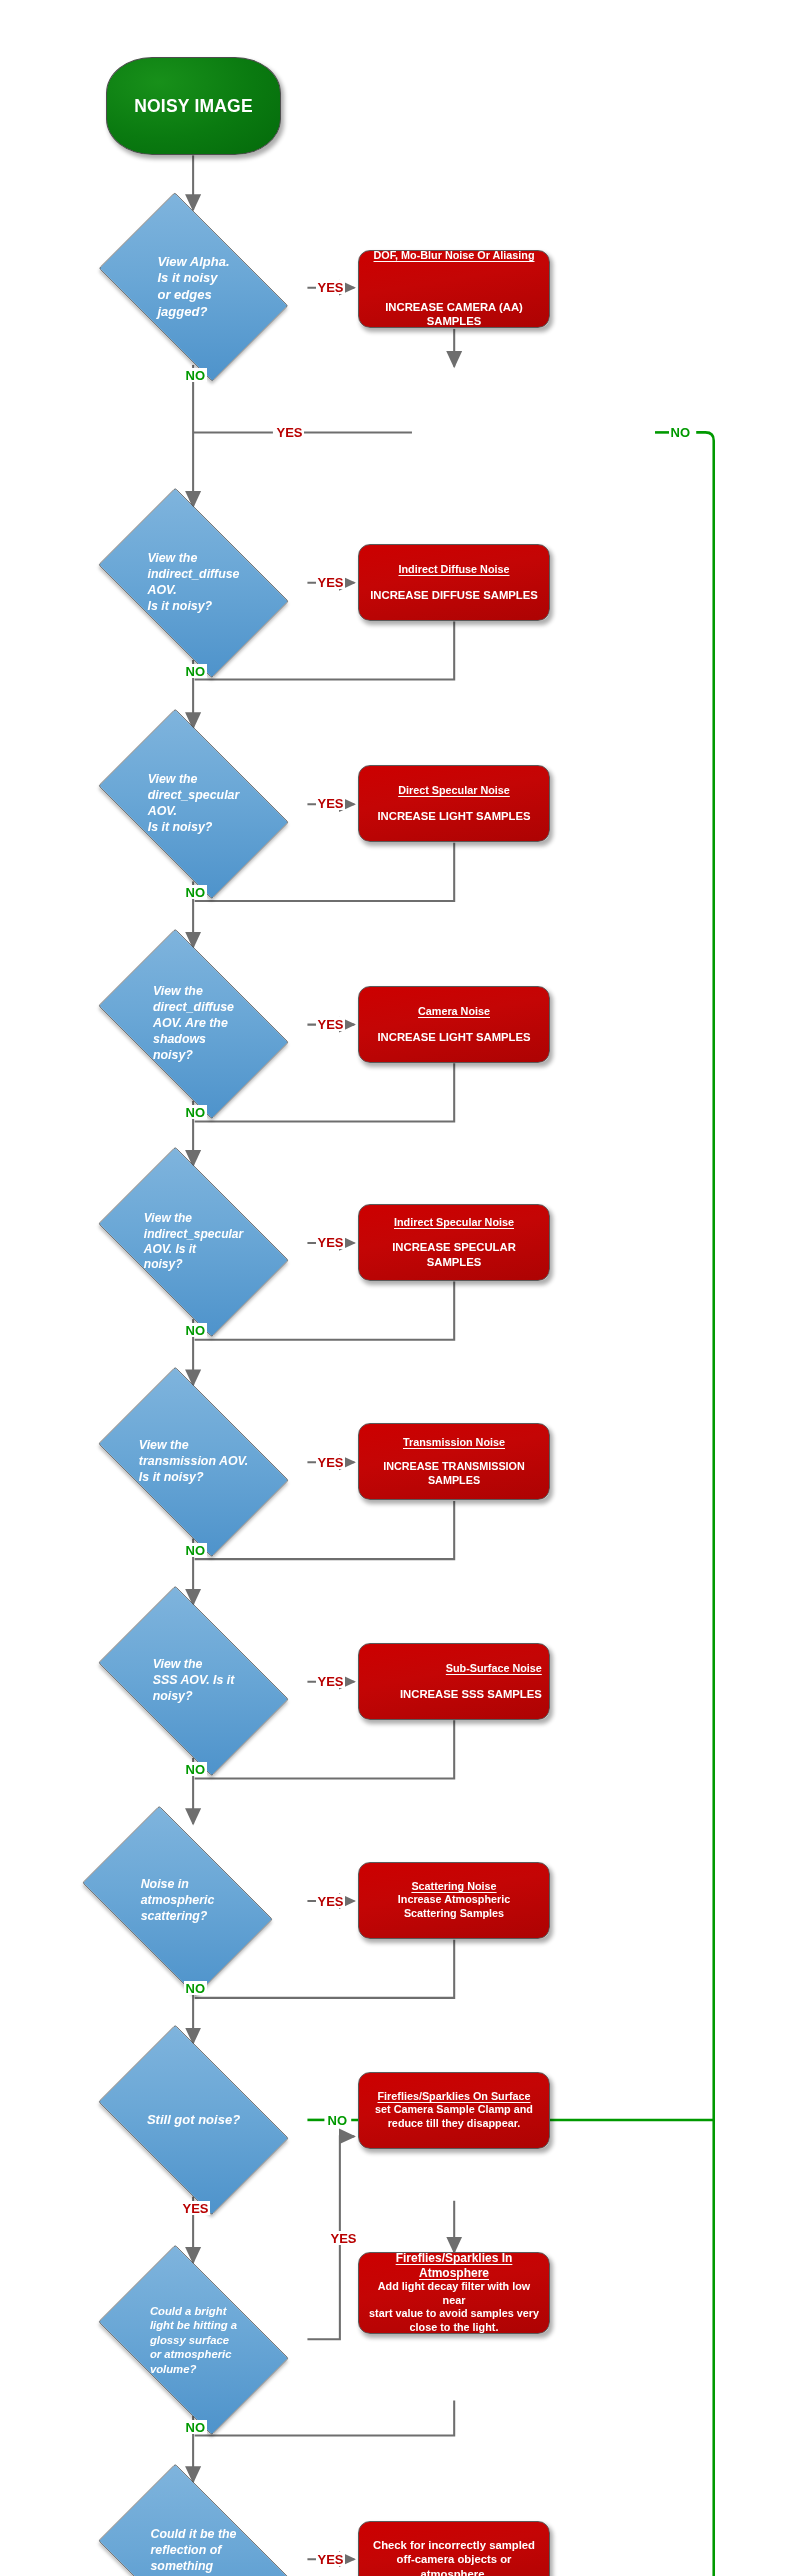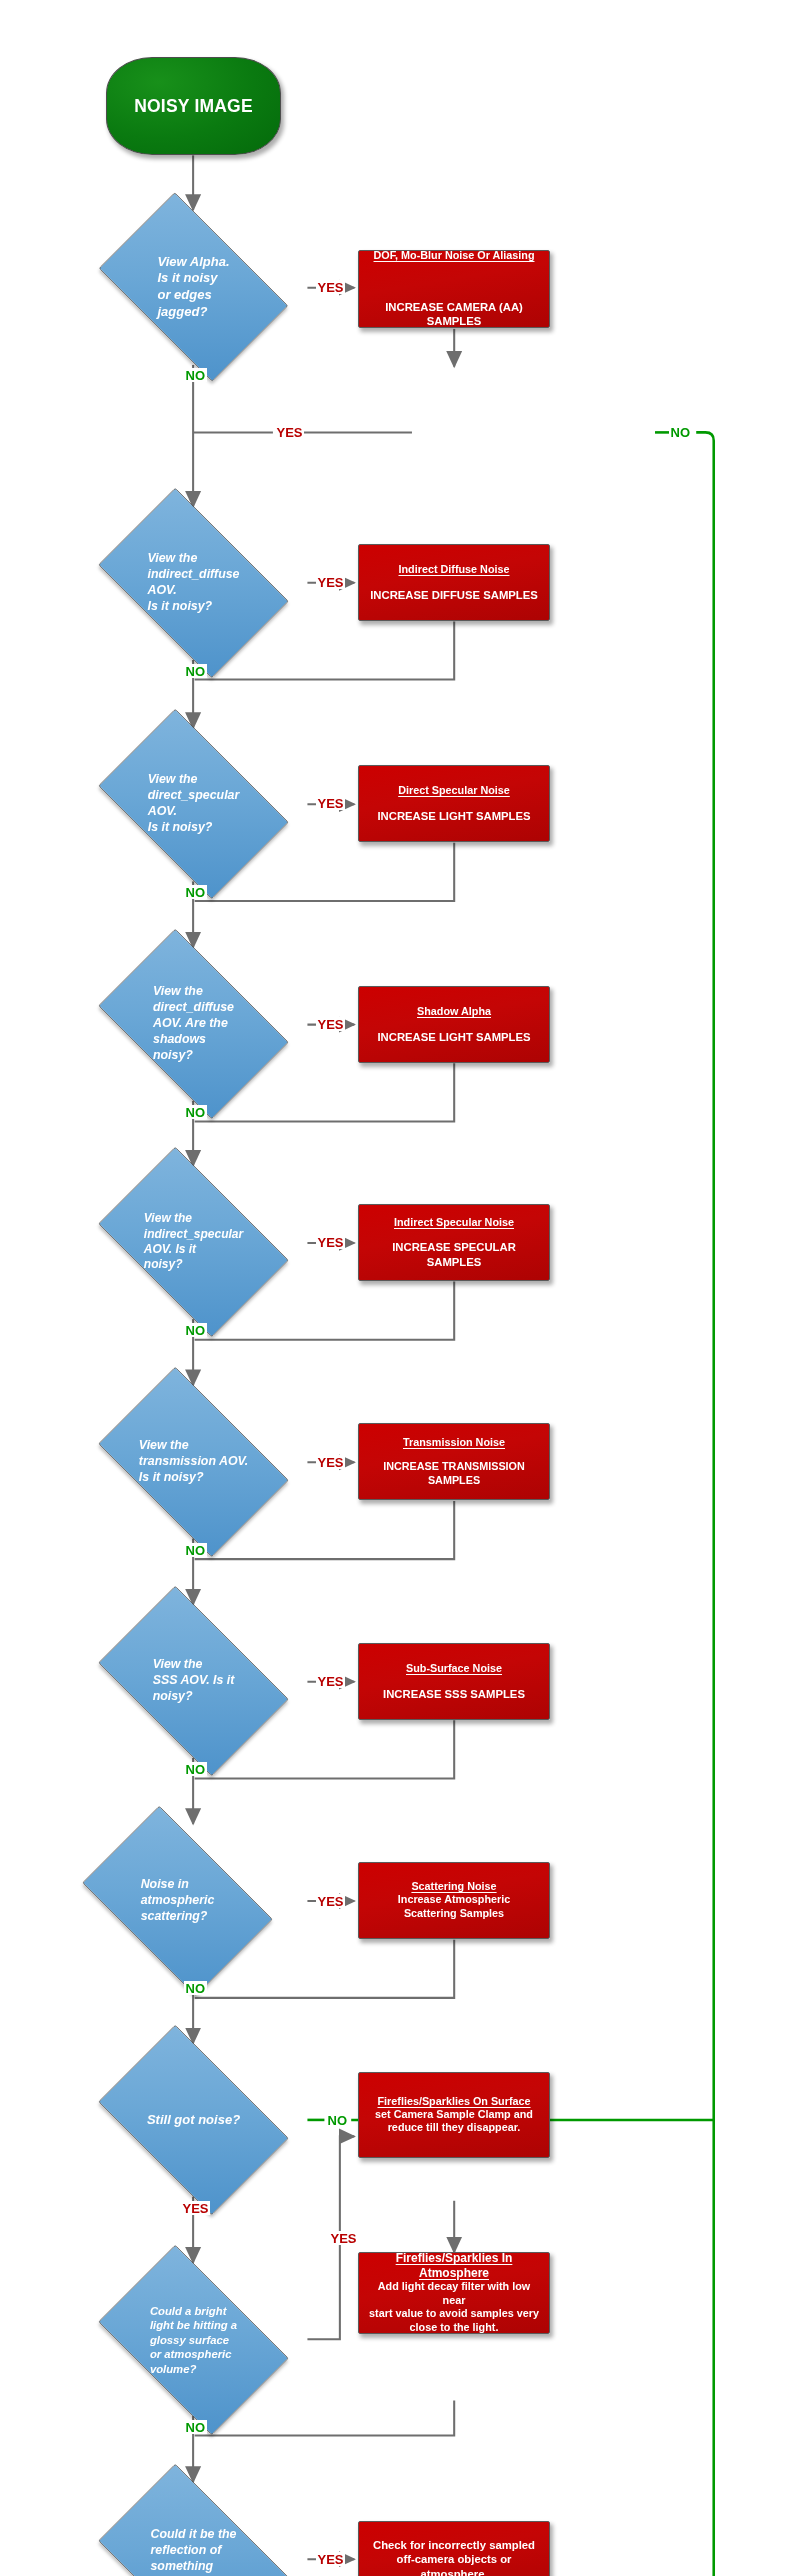--- a/index.html
+++ b/index.html
@@ -72,21 +72,21 @@
     text-align: left;
     line-height: 1.28;
     padding: 0 7.2px;
     white-space: pre-line;
   }
 
   
   .action {
     background: linear-gradient(170deg, #cc0000 0%, #c40505 40%, #ad0303 100%);
     border: 1px solid #5a5a5a;
-    border-radius: 2px;
+    border-radius: 12px;
     box-shadow: 2.6px 3.1px 4.6px rgba(0,0,0,0.32);
     display: flex;
     flex-direction: column;
     align-items: center;
     justify-content: center;
     color: #ffffff;
     text-align: center;
     padding: 5.2px 7.2px;
   }
   .action .act-title {
@@ -269,21 +269,21 @@
     <span class="dia-label" style="font-size:12.4px;">View the
 direct_diffuse
 AOV. Are the
 shadows
 noisy?</span>
   </div>
   <div class="elabel yes" style="left:316px; top:1017px;">YES</div>
   <div class="elabel no" style="left:184px; top:1105px;">NO</div>
 
   <div class="node action" style="left:358px; top:986px; width:192px; height:77px;">
-    <span class="act-title" style="font-size:10.8px;">Shadow Alpha</span>
+    <span class="act-title" style="font-size:10.8px;">Camera Noise</span>
     <span class="act-gap"></span>
     <span class="act-body" style="font-size:11.3px;">INCREASE LIGHT SAMPLES</span>
   </div>
 
   <div class="node decision" style="left:80px; top:1165px; width:227px; height:154px;">
     <span class="dia-shape"></span>
     <span class="dia-label" style="font-size:12px;">View the
 indirect_specular
 AOV. Is it
 noisy?</span>
@@ -314,21 +314,21 @@
 
   <div class="node decision" style="left:80px; top:1604px; width:227px; height:154px;">
     <span class="dia-shape"></span>
     <span class="dia-label" style="font-size:12.4px;">View the
 SSS AOV. Is it
 noisy?</span>
   </div>
   <div class="elabel yes" style="left:316px; top:1674px;">YES</div>
   <div class="elabel no" style="left:184px; top:1762px;">NO</div>
 
-  <div class="node action" style="left:358px; top:1643px; width:192px; height:77px;">
+  <div class="node action" style="left:358px; top:1643px; width:192px; height:77px;align-items:flex-end;">
     <span class="act-title" style="font-size:10.8px;">Sub-Surface Noise</span>
     <span class="act-gap"></span>
     <span class="act-body" style="font-size:11.3px;">INCREASE SSS SAMPLES</span>
   </div>
 
   <div class="node decision" style="left:64px; top:1824px; width:227px; height:154px;">
     <span class="dia-shape"></span>
     <span class="dia-label" style="font-size:12.4px;">Noise in
 atmospheric
 scattering?</span>
@@ -342,21 +342,21 @@
 Scattering Samples</span>
   </div>
 
   <div class="node decision" style="left:80px; top:2043px; width:227px; height:154px;">
     <span class="dia-shape"></span>
     <span class="dia-label" style="font-size:13px;">Still got noise?</span>
   </div>
   <div class="elabel no" style="left:326px; top:2113px;">NO</div>
   <div class="elabel yes" style="left:181px; top:2201px;">YES</div>
 
-  <div class="node action" style="left:358px; top:2072px; width:192px; height:86px;">
+  <div class="node action" style="left:358px; top:2072px; width:192px; height:77px;">
     <span class="act-title" style="font-size:10.8px;">Fireflies/Sparklies On Surface</span>
     <span class="act-body" style="font-size:10.8px;">set Camera Sample Clamp and
 reduce till they disappear.</span>
   </div>
 
   <div class="node action" style="left:358px; top:2252px; width:192px; height:82px;">
     <span class="act-title" style="font-size:12px;">Fireflies/Sparklies In Atmosphere</span>
     <span class="act-body" style="font-size:10.8px;">Add light decay filter with low near
 start value to avoid samples very
 close to the light.</span>

